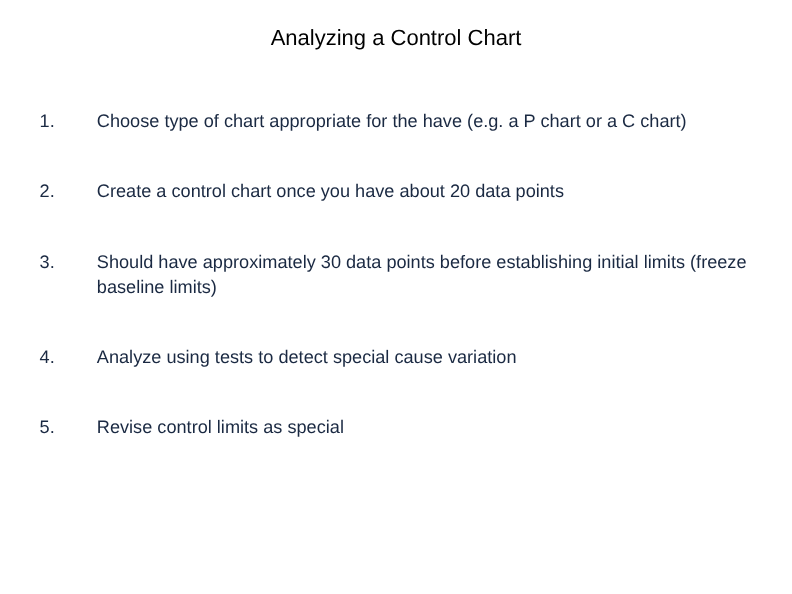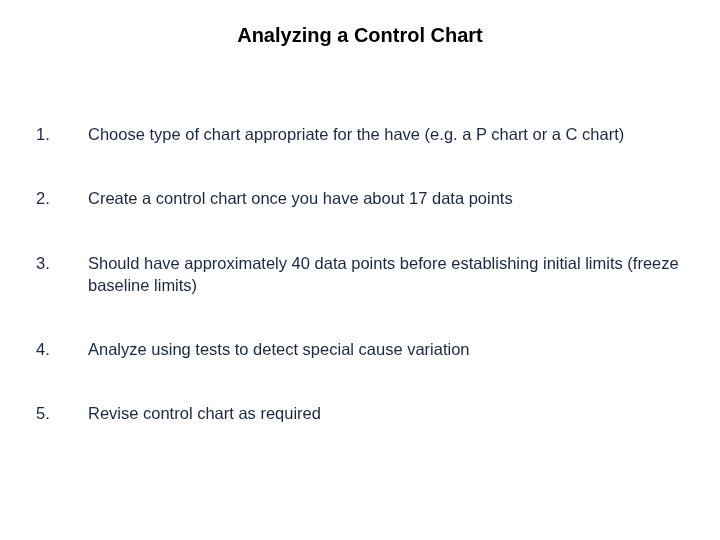--- a/index.html
+++ b/index.html
@@ -6,24 +6,24 @@
     body {
       width: 720px;
       height: 540px;
       font-family: Arial, Helvetica, sans-serif;
       background: #ffffff;
       color: #1a2942;
       padding: 24px 36px;
     }
     .title {
       font-size: 20px;
-      font-weight: bold;
+      font-weight: normal;
       text-align: center;
       color: #000;
-      margin-bottom: 76px;
+      margin-bottom: 52px;
     }
     .list {
       display: flex;
       flex-direction: column;
     }
     .list-item {
       display: flex;
       align-items: flex-start;
       margin-bottom: 42px;
       font-size: 16.5px;
@@ -43,27 +43,27 @@
 
 <div class="title">Analyzing a Control Chart</div>
 
 <div class="list">
   <div class="list-item">
     <div class="list-number">1.</div>
     <div class="list-text">Choose type of chart appropriate for the have (e.g. a P chart or a C chart)</div>
   </div>
   <div class="list-item">
     <div class="list-number">2.</div>
-    <div class="list-text">Create a control chart once you have about 17 data points</div>
+    <div class="list-text">Create a control chart once you have about 20 data points</div>
   </div>
   <div class="list-item">
     <div class="list-number">3.</div>
-    <div class="list-text">Should have approximately 40 data points before establishing initial limits (freeze baseline limits)</div>
+    <div class="list-text">Should have approximately 30 data points before establishing initial limits (freeze baseline limits)</div>
   </div>
   <div class="list-item">
     <div class="list-number">4.</div>
     <div class="list-text">Analyze using tests to detect special cause variation</div>
   </div>
   <div class="list-item">
     <div class="list-number">5.</div>
-    <div class="list-text">Revise control chart as required</div>
+    <div class="list-text">Revise control limits as special</div>
   </div>
 </div>
 
 </body></html>

